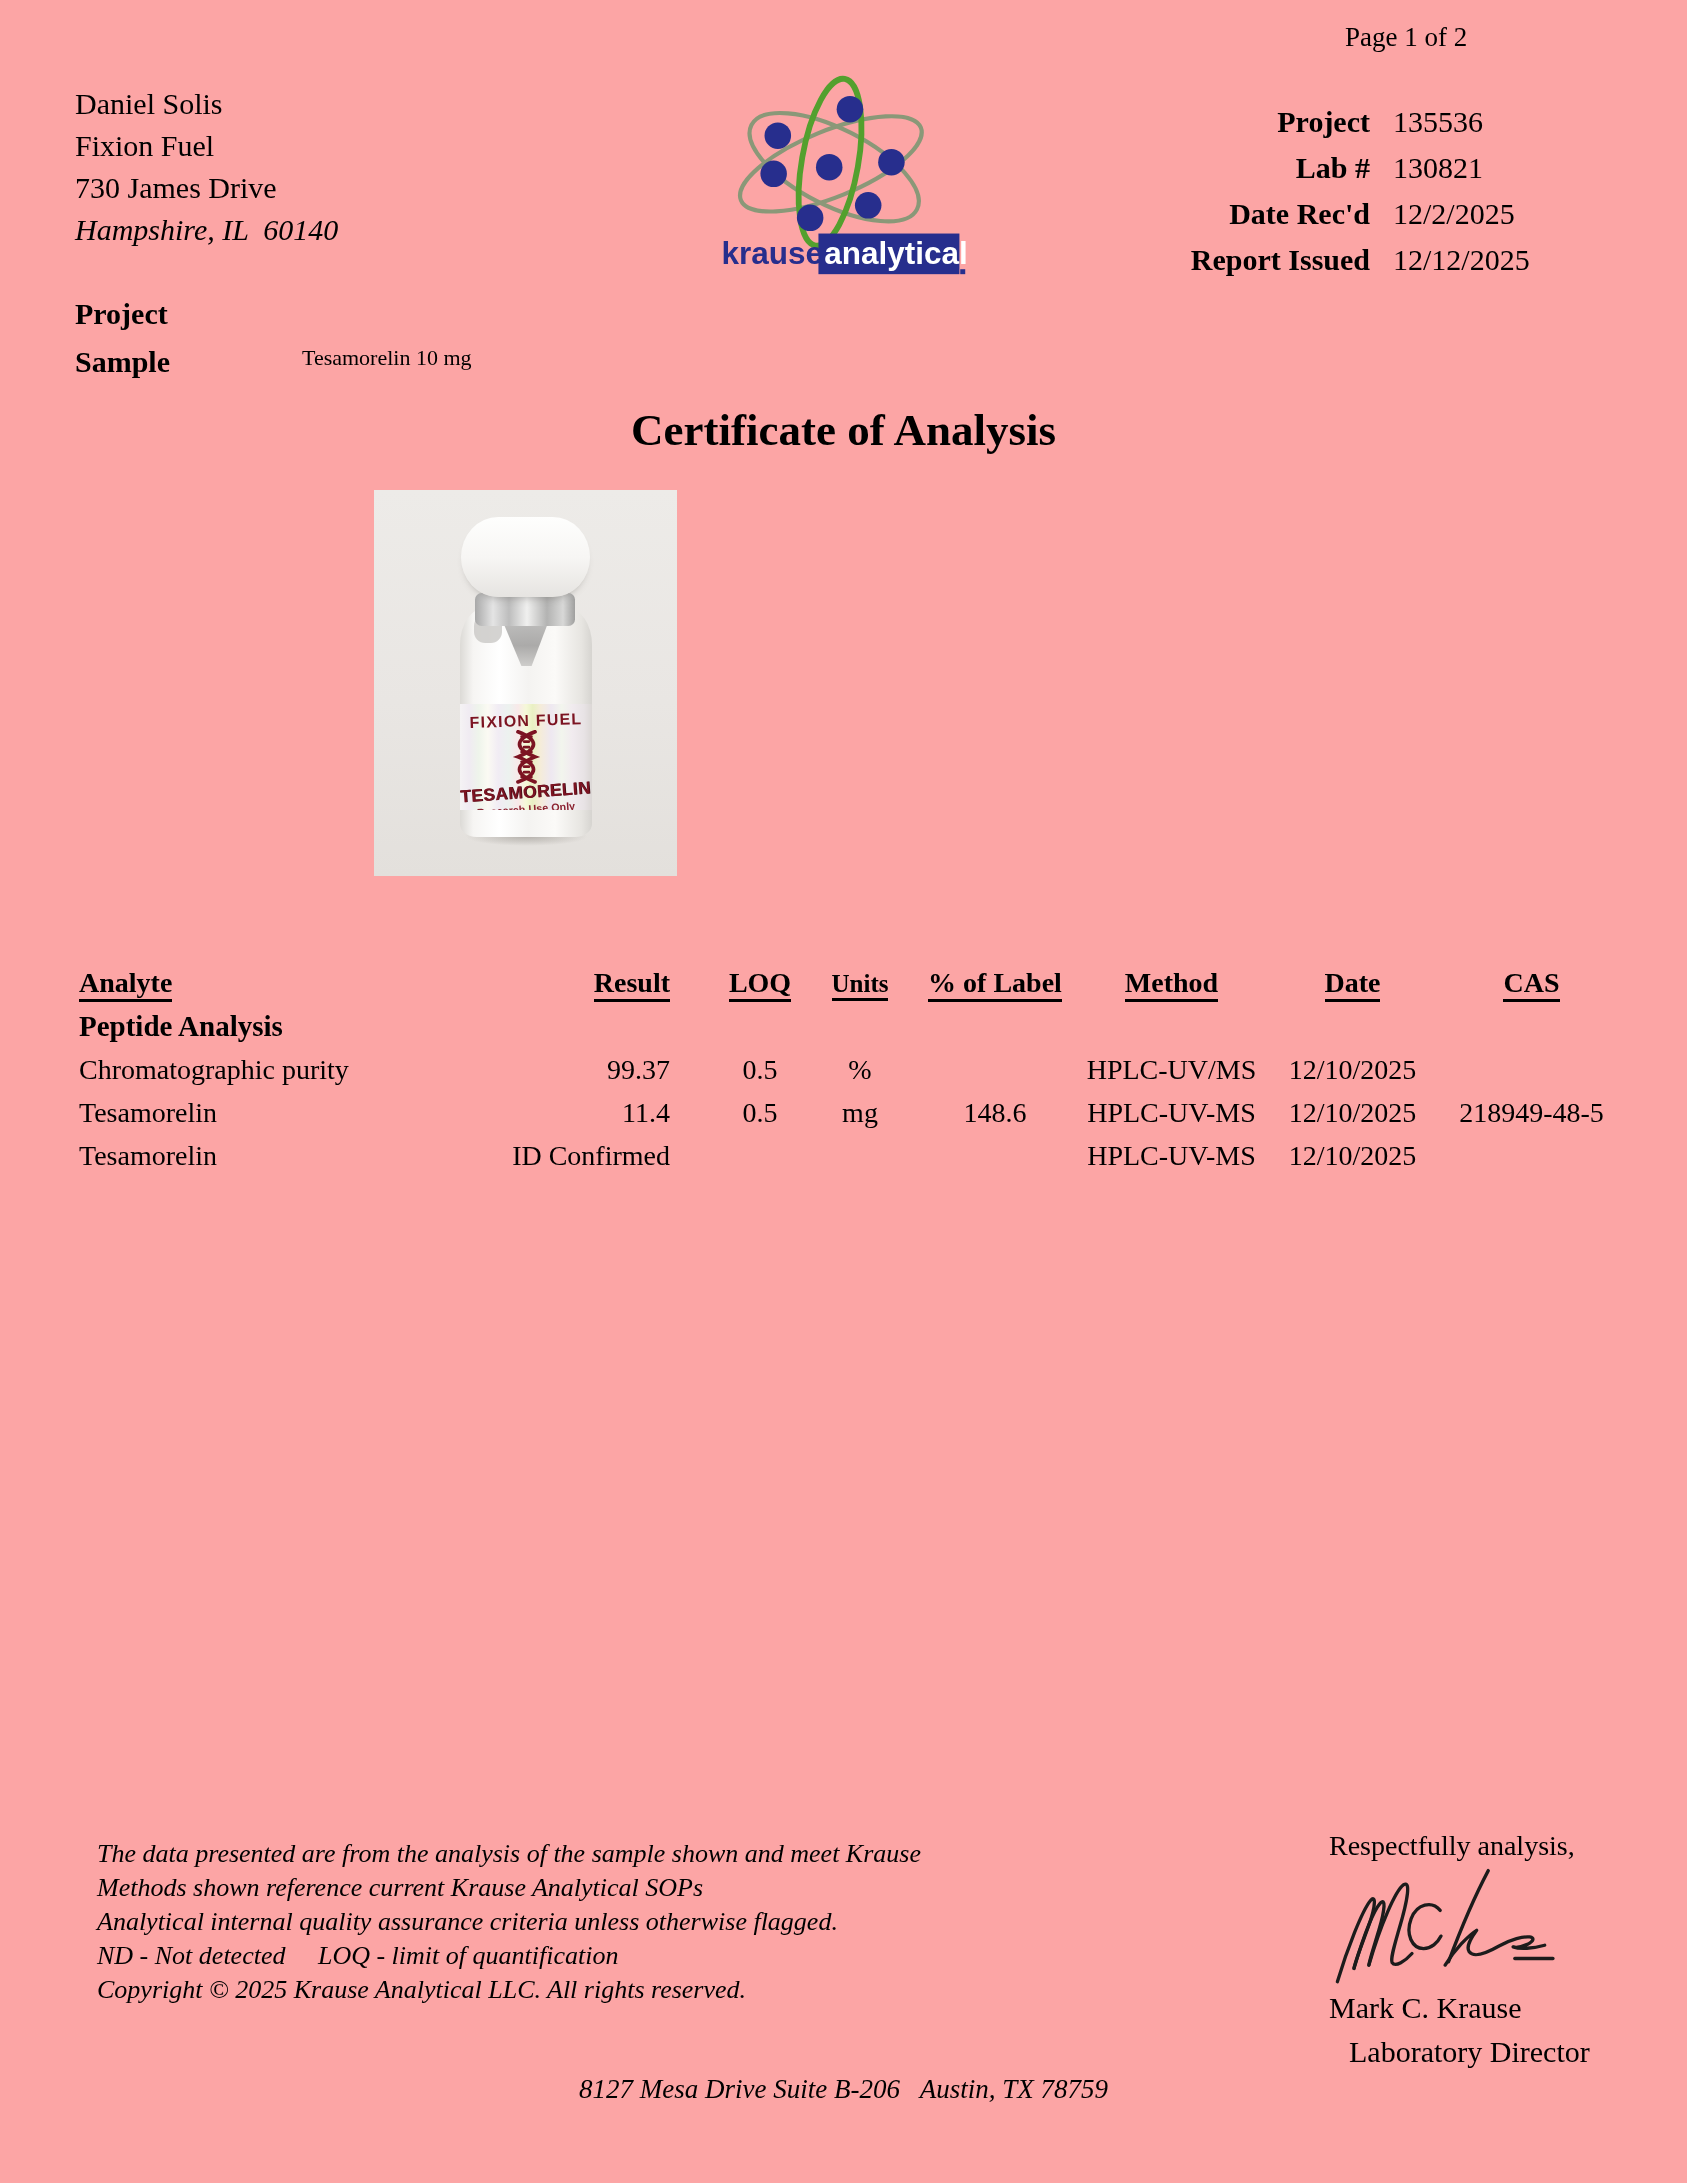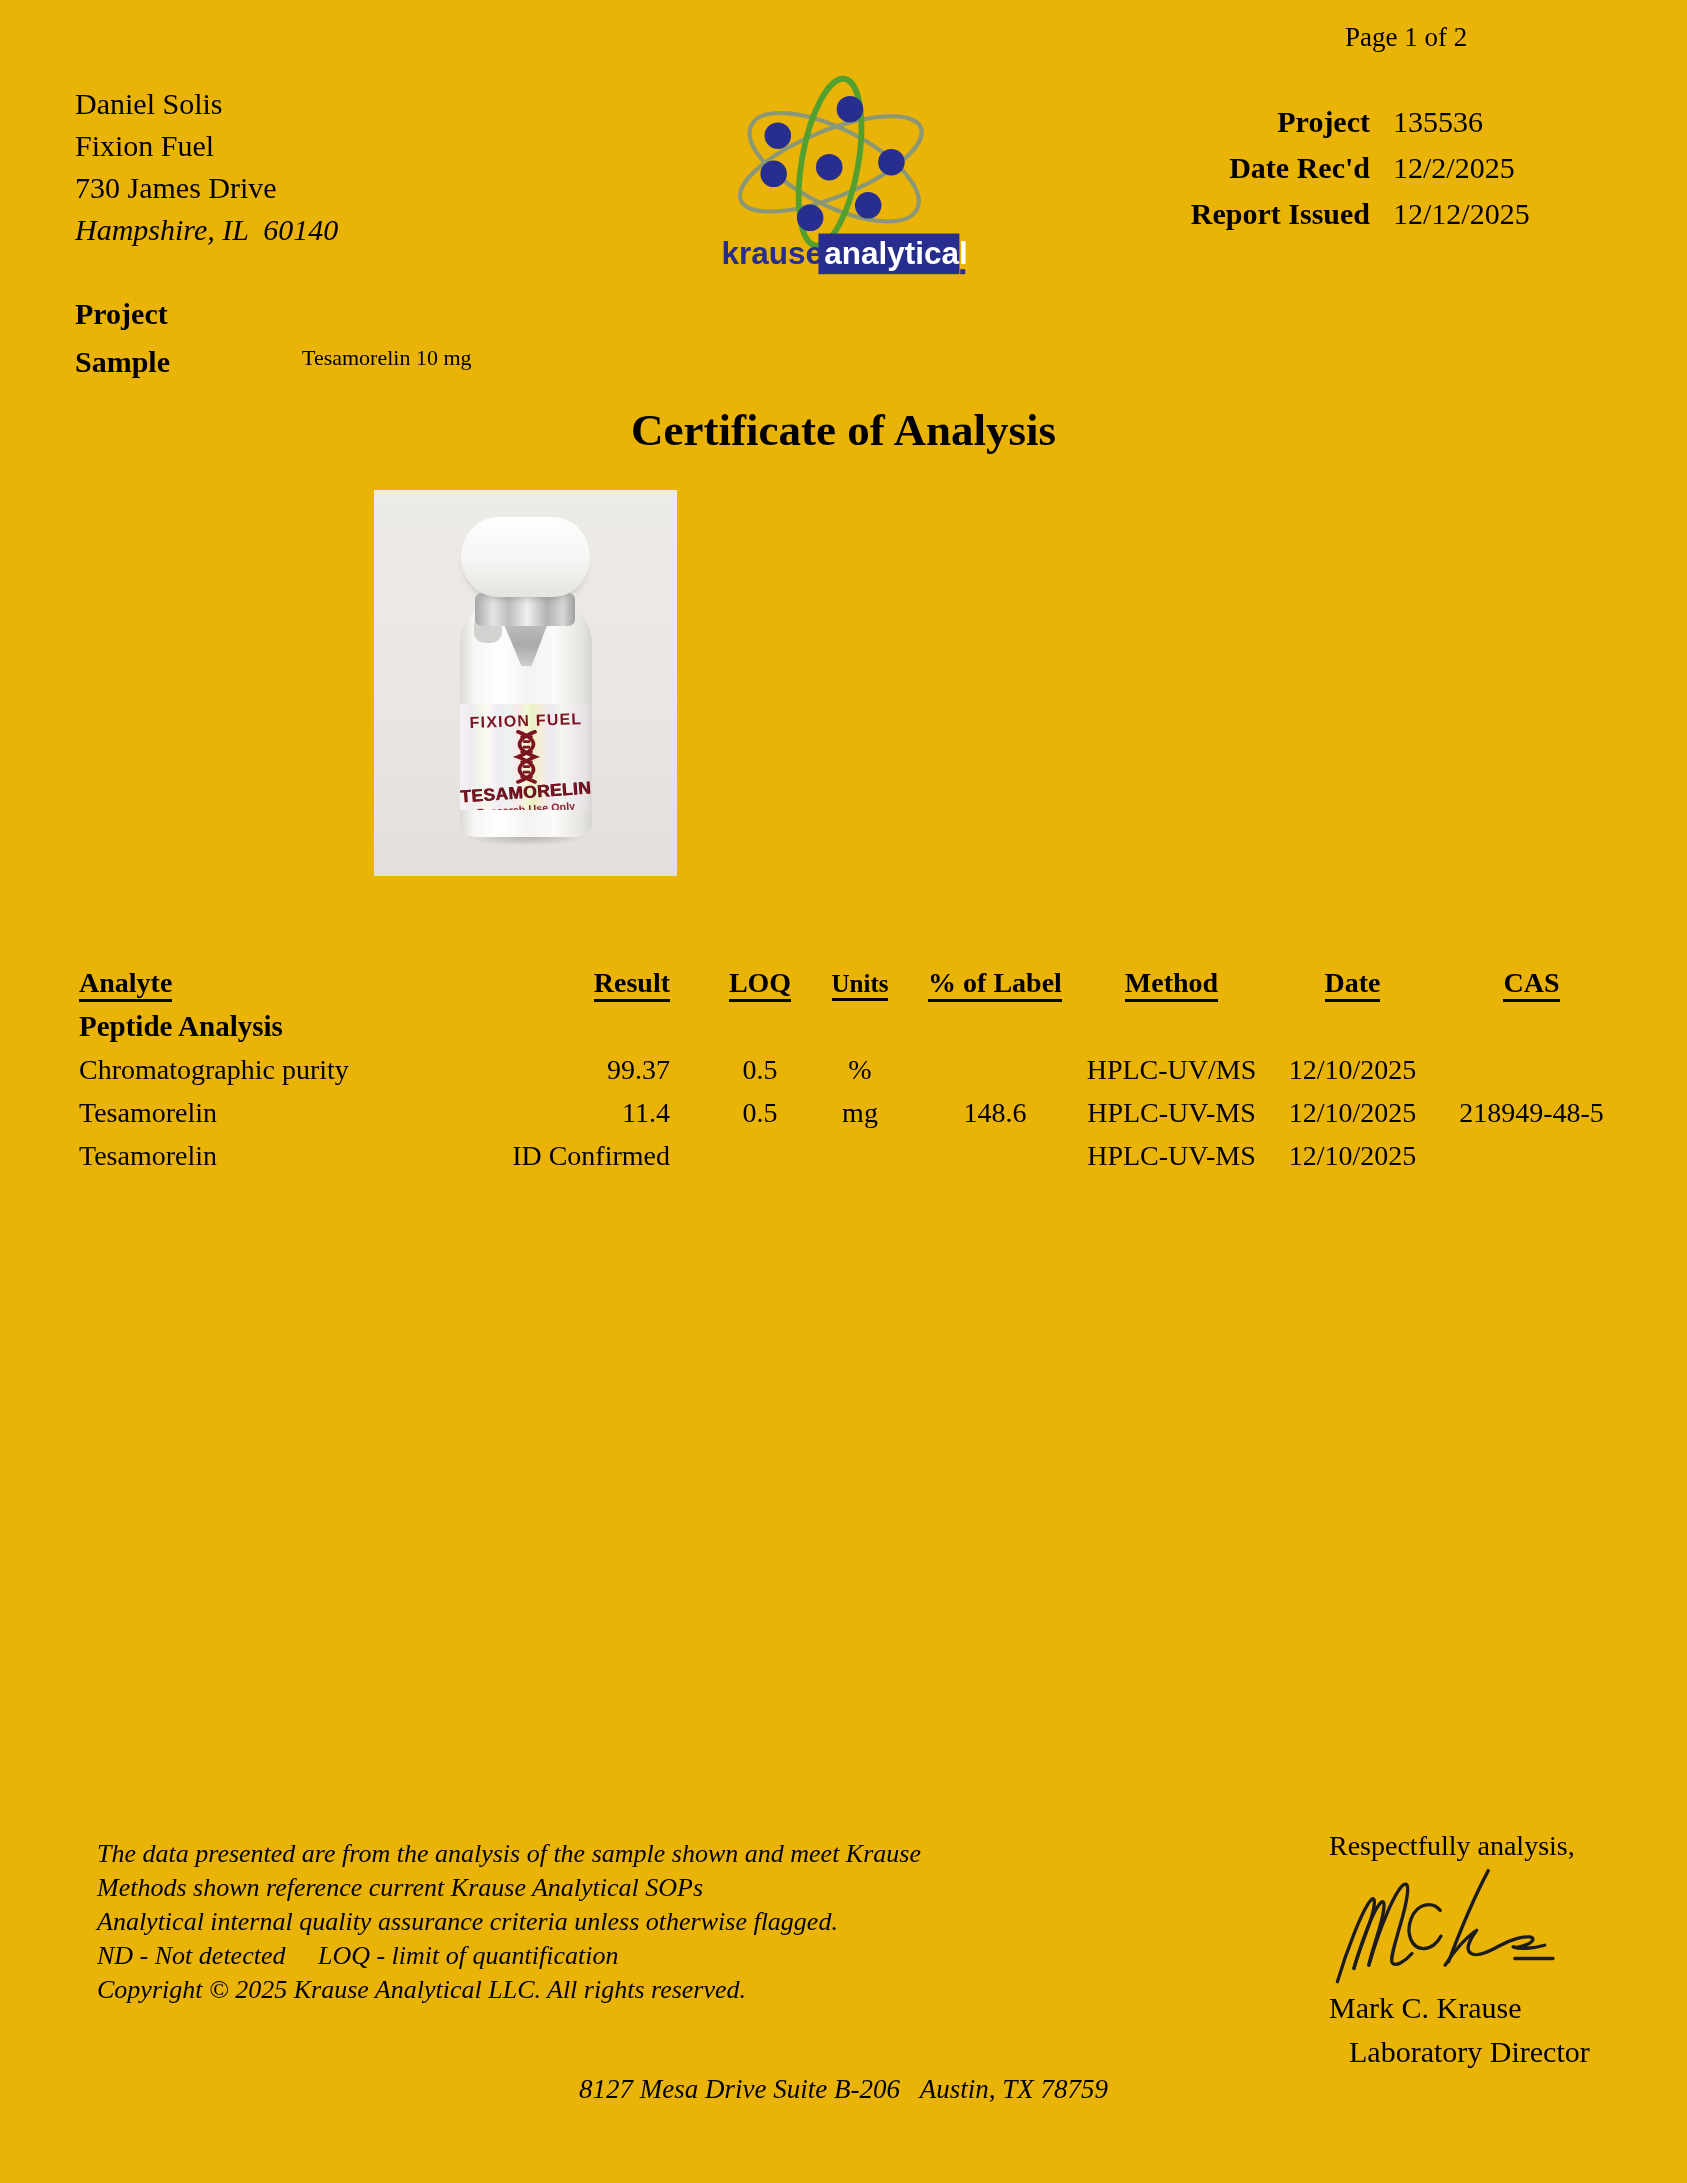--- a/index.html
+++ b/index.html
@@ -1,17 +1,17 @@
 <!DOCTYPE html>
 <html style="font-size:13.3px"><head>
 <meta charset="utf-8">
 <style>
   html,body { margin:0; padding:0; background:#ffffff; }
   .page {
-    position:relative; width:1687px; height:2183px; background:#eab308;
+    position:relative; width:1687px; height:2183px; background:#fca5a5;
     font-family:"Liberation Serif", serif; color:#000; overflow:hidden;
   }
   .abs { position:absolute; }
   .pre { white-space:pre-wrap;font-style:italic; }
 
   
   .page-indicator { left:1345px; top:21.6px; font-size:27px; }
   .recipient { left:75px; top:83px; font-size:30px; line-height:42px; }
   .meta-block { left:963px; top:105px; font-size:30px; }
   .meta-row { display:flex; height:46px; align-items:baseline; }
@@ -116,20 +116,24 @@
       </g>
     </svg>
   </div>
 
   <div class="abs meta-block">
     <div class="meta-row">
       <div class="meta-label">Project</div>
       <div class="meta-value">135536</div>
     </div>
     <div class="meta-row">
+      <div class="meta-label">Lab #</div>
+      <div class="meta-value">130821</div>
+    </div>
+    <div class="meta-row">
       <div class="meta-label">Date Rec'd</div>
       <div class="meta-value">12/2/2025</div>
     </div>
     <div class="meta-row">
       <div class="meta-label">Report Issued</div>
       <div class="meta-value">12/12/2025</div>
     </div>
   </div>
 
   <div class="abs project-label">Project</div>

